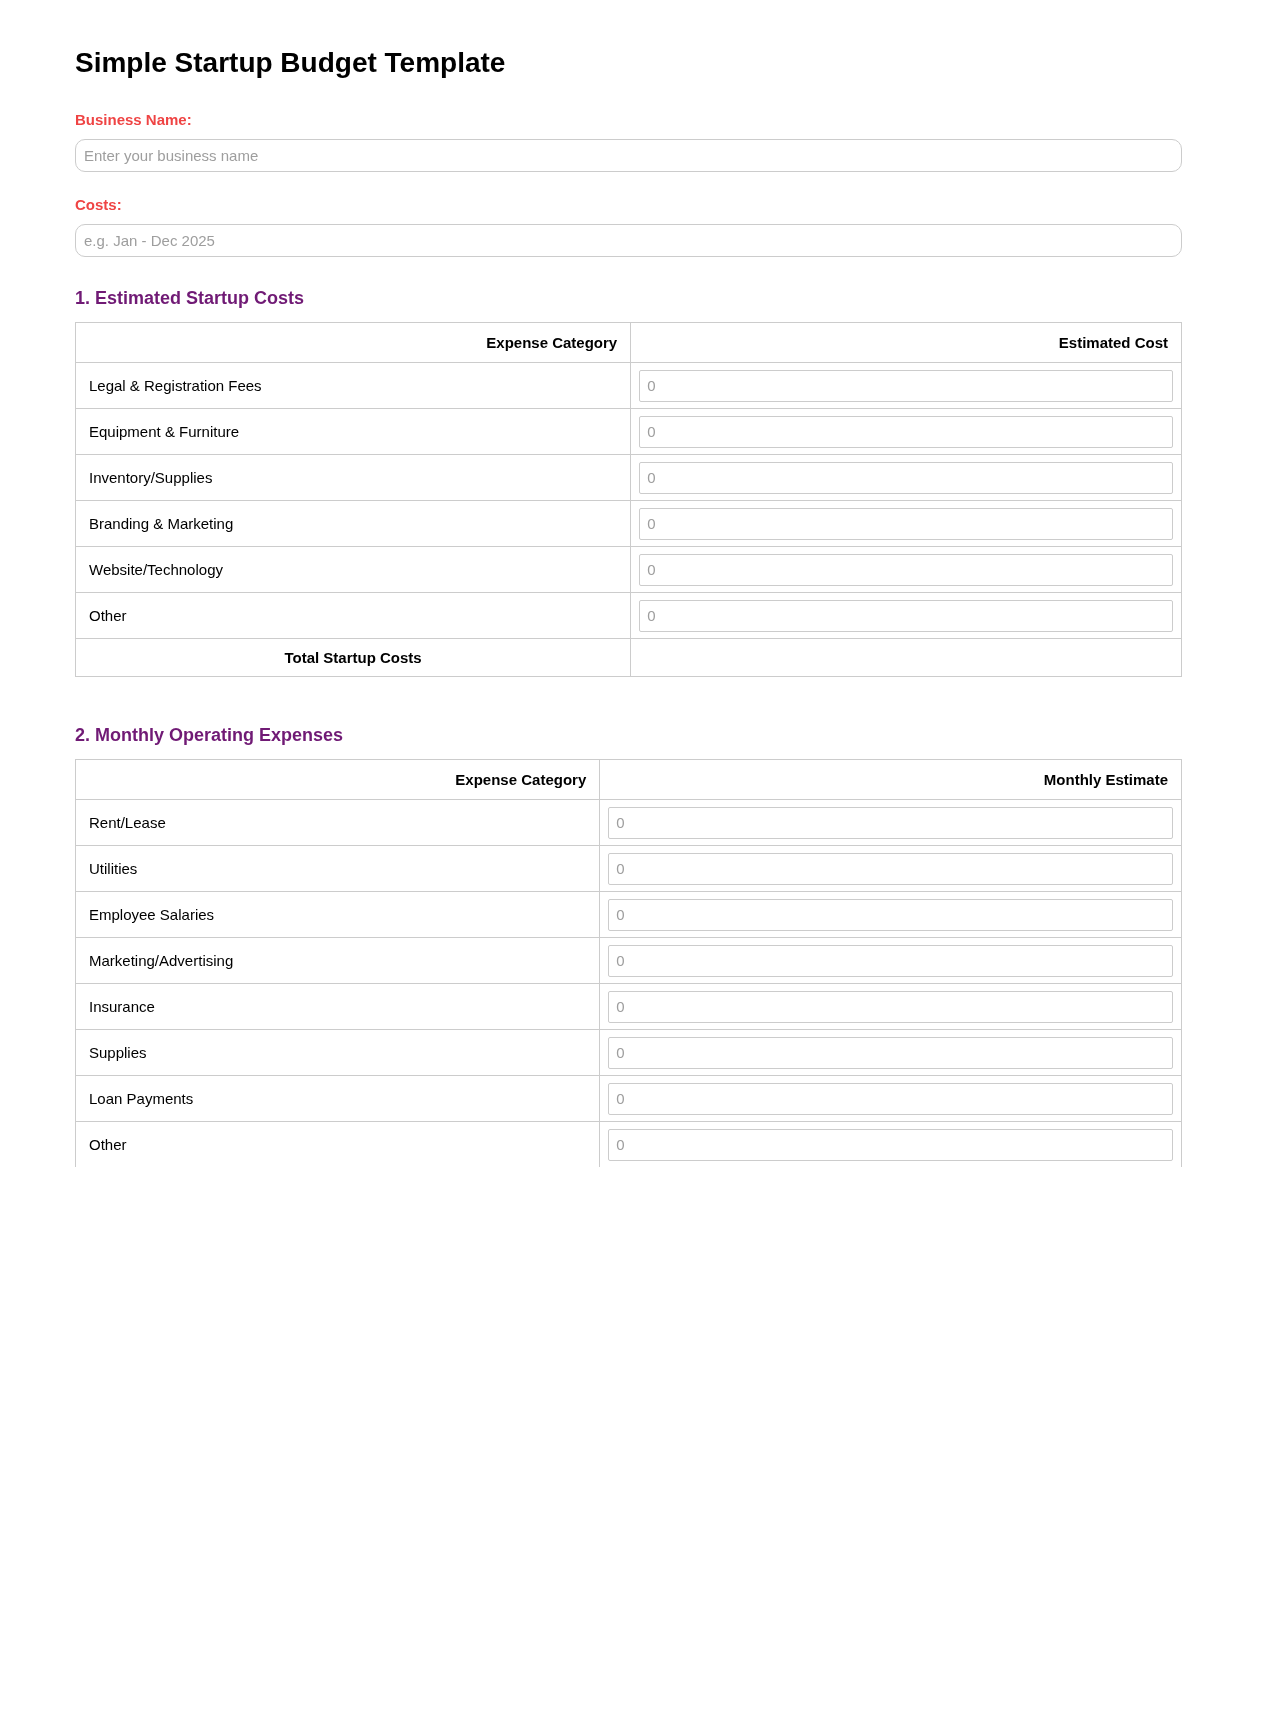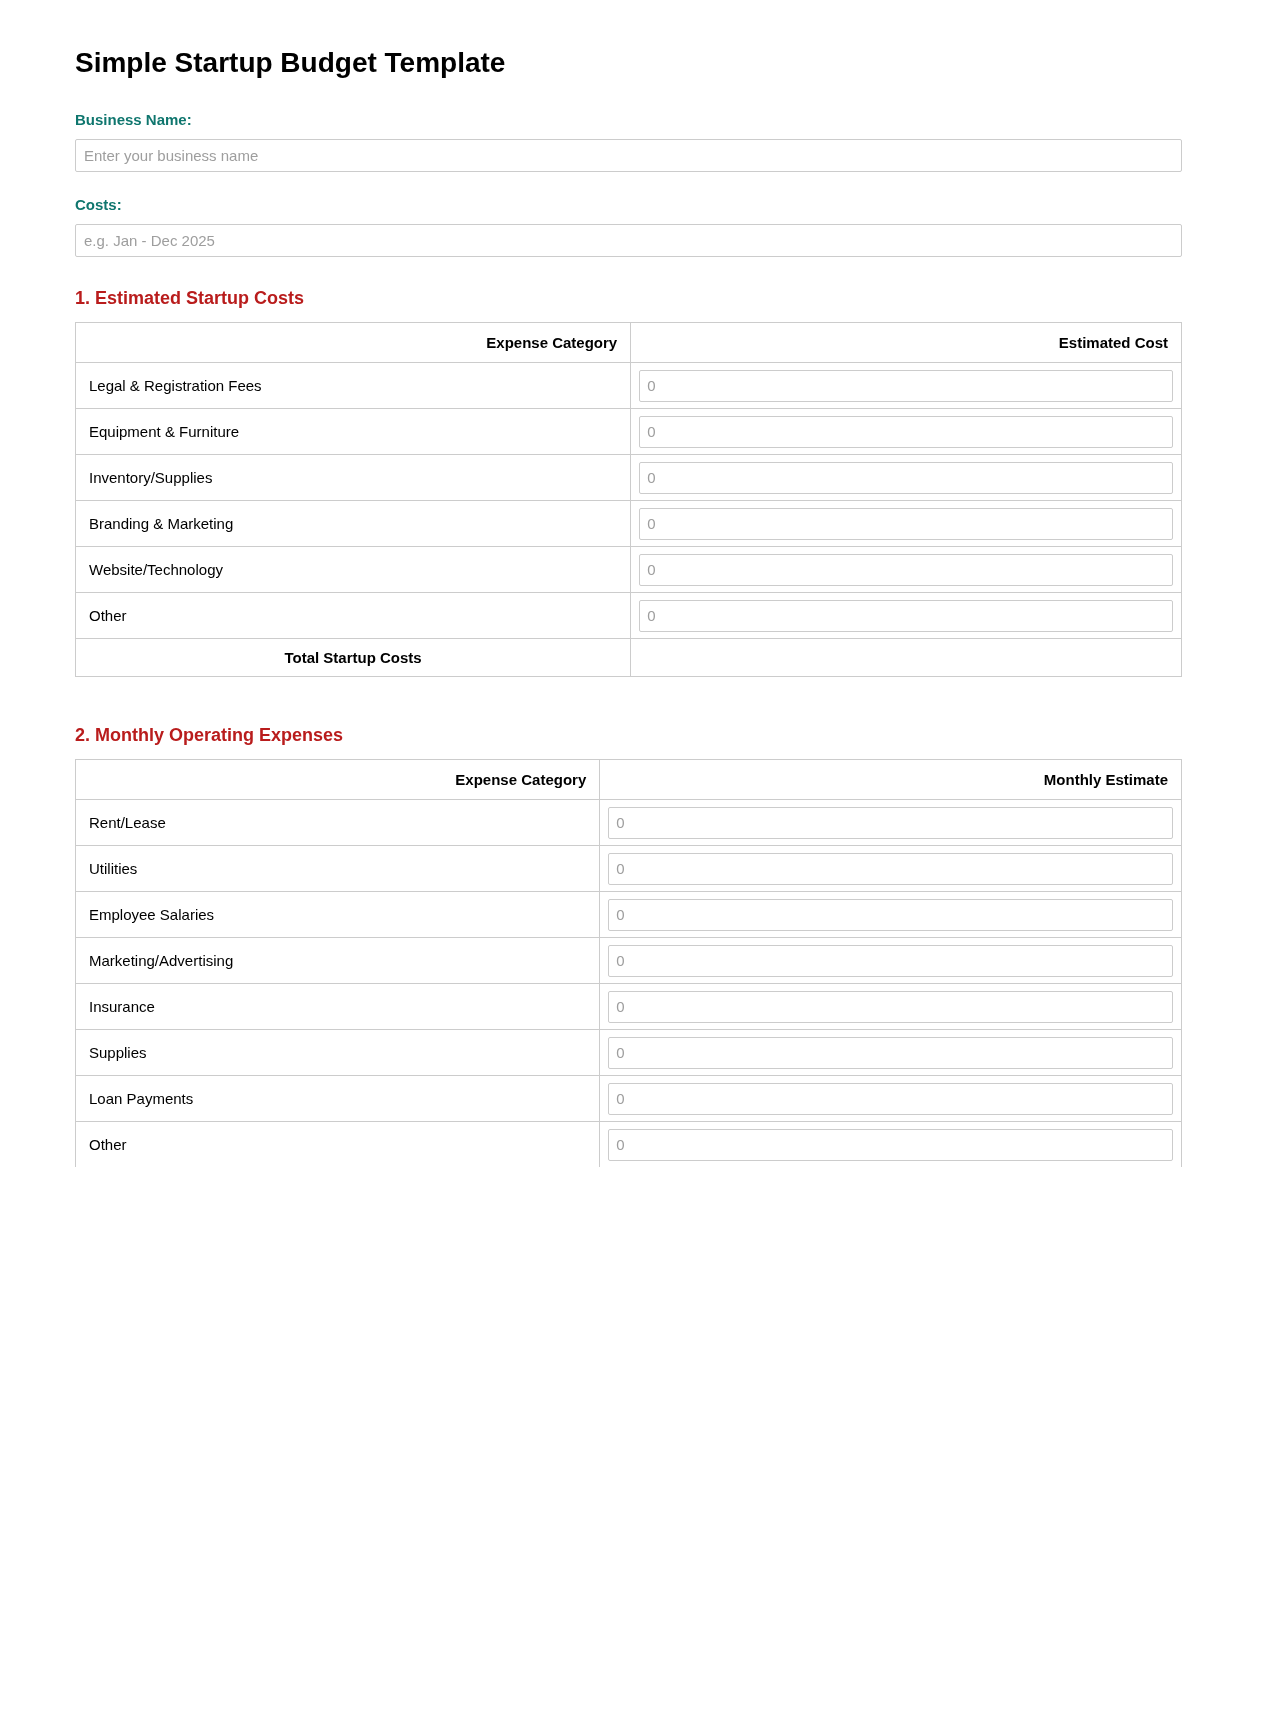--- a/index.html
+++ b/index.html
@@ -23,40 +23,40 @@
     font-weight: bold;
     margin: 0 0 32px 0;
     color: #000;
   }
   .field { margin-bottom: 24px; }
   .field-label {
     display: block;
     font-size: 15px;
     font-weight: bold;
     margin-bottom: 11px;
-    color: #0f766e;
+    color: #ef4444;
   }
   .text-input {
     display: block;
     width: 100%;
     height: 33px;
     padding: 6px 8px;
     font-family: "Liberation Sans", "DejaVu Sans", sans-serif;
     font-size: 15px;
     color: #000;
     border: 1px solid #cccccc;
-    border-radius: 2px;
+    border-radius: 10px;
     background: #fff;
     outline: none;
   }
   .text-input::placeholder { color: #9e9e9e; opacity: 1; }
   h2.section-heading {
     font-size: 18px;
     font-weight: bold;
-    color: #b91c1c;
+    color: #701a75;
     margin: 14px 0 13px 0;
   }
   h2.first-section  { margin-top: 31px; }
   h2.second-section { margin-top: 48px; }
   table.budget-table {
     width: 100%;
     border-collapse: collapse;
     table-layout: fixed;
   }
   .budget-table th, .budget-table td {

